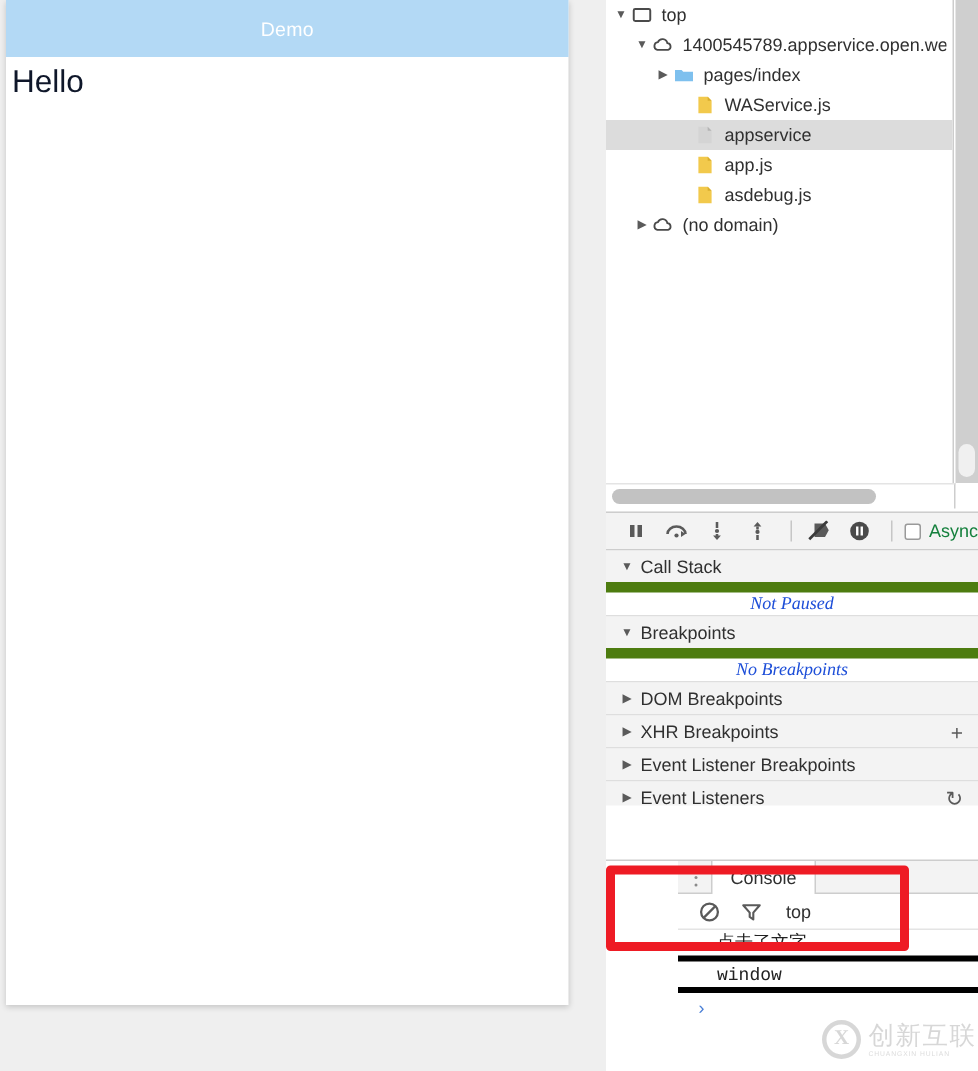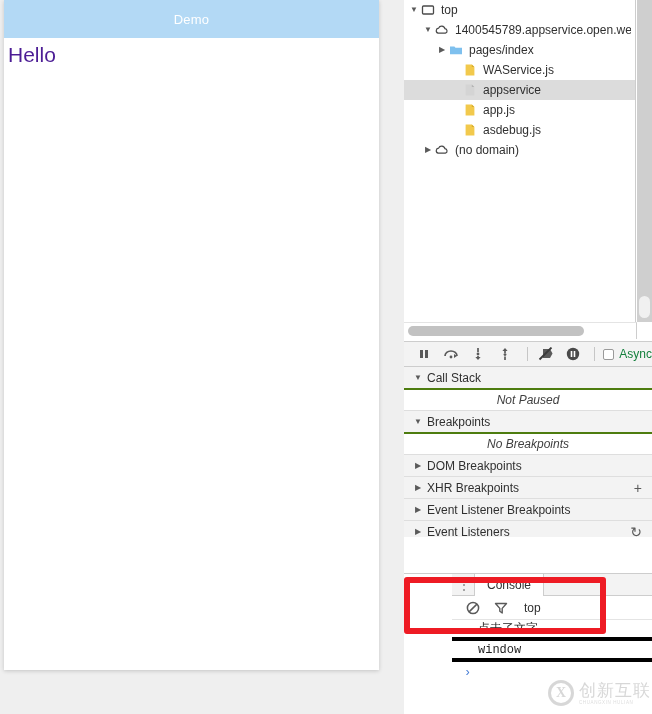--- a/index.html
+++ b/index.html
@@ -148,22 +148,23 @@
   .sec-action {
     position: absolute; right: 10px; top: 50%;
     transform: translateY(-50%);
     color: #5a5a5a; font-size: 14px; line-height: 1;
     display: inline-flex; align-items: center;
   }
   .sec-body {
     background: #ffffff;
     height: 22px;
     display: flex; align-items: center; justify-content: center;
-    font-style: italic; color: #404040; font-size: 12px;
-    border-top: 2px solid #4d7c0f;
+    font-style: italic; color: #1d4ed8; font-size: 12px;
+    border-top: 7px solid #4d7c0f;
+    font-family: Liberation Serif, serif;
   }
   #dbg-sections { position: absolute; left: 0; top: 367px; width: 248px; }
   #dbg-filler {
     position: absolute; left: 0; top: 537px;
     width: 248px; height: 37px;
     background: #ffffff;
     border-bottom: 1px solid #cdcdcd;
   }
 
   
@@ -252,21 +253,21 @@
 </head>
 <body>
 
 <div id="root">
 
   <div id="simulator">
     <div id="sim-header" style="background: rgb(179, 217, 245);">
       <span id="sim-title">Demo</span>
     </div>
     <div id="sim-body">
-      <div id="sim-hello" style="color: #4c1d95;">Hello</div>
+      <div id="sim-hello" style="color: #0f172a;">Hello</div>
     </div>
   </div>
 
   <div id="devtools">
 
     <div id="nav-pane">
         <div class="tree-row" style="padding-left: 4px;">
           <span class="twisty">▼</span>
           <span class="ticon">
             <svg width="14" height="14" viewBox="0 0 14 14">

